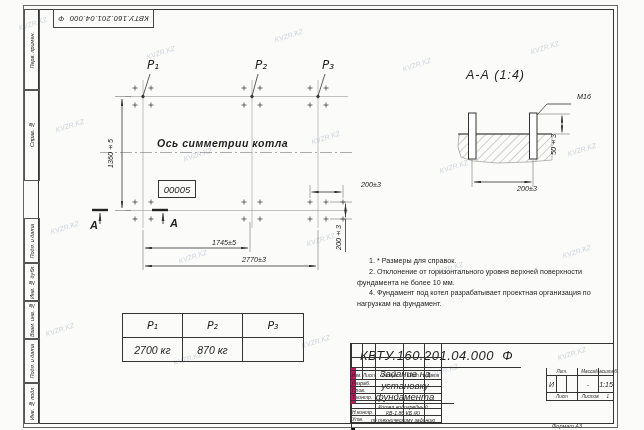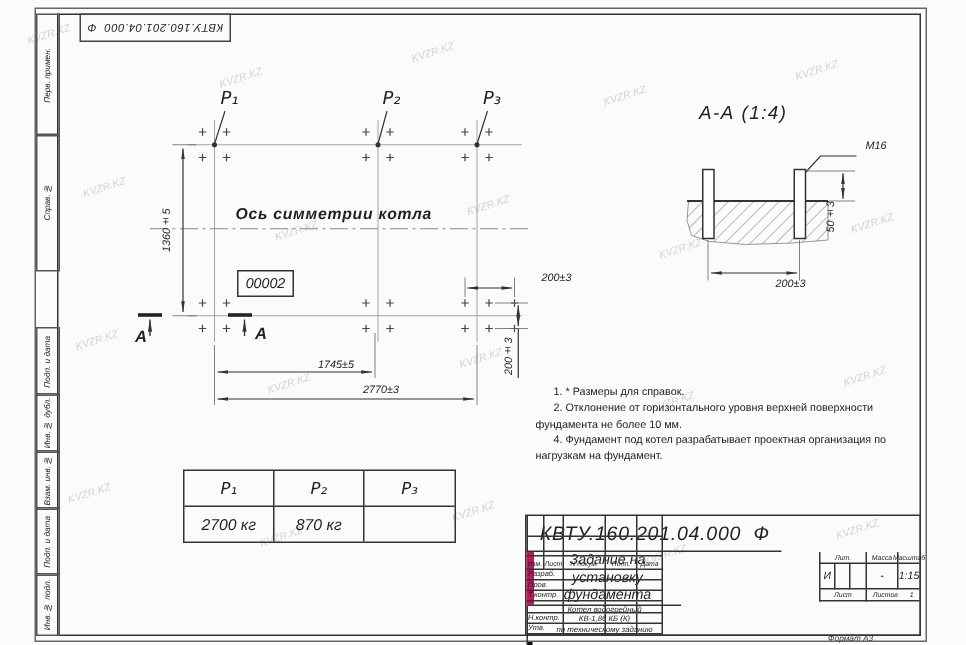--- a/index.html
+++ b/index.html
@@ -220,21 +220,21 @@
         <line x1="562" y1="115.5" x2="562" y2="132.5" marker-start="url(#ae)" marker-end="url(#ae)"></line>
       </g>
     </g>
   </svg>
 
   <span class="abs plabel" style="left:147px;top:58px;">P₁</span>
   <span class="abs plabel" style="left:255px;top:58px;">P₂</span>
   <span class="abs plabel" style="left:322px;top:58px;">P₃</span>
   <span id="axis-label" class="abs">Ось симметрии котла</span>
   <div id="elev-box" class="abs">
-    <span>00002</span>
+    <span>00005</span>
   </div>
   <div class="abs vdim" style="left:104px;top:97px;width:12px;height:113px;">
     <span>1360±5</span>
   </div>
   <span class="abs dim" style="left:184px;top:238px;">1745±5</span>
   <span class="abs dim" style="left:214px;top:255px;">2770±3</span>
   <span class="abs dim" style="left:333px;top:180px;">200±3</span>
   <div class="abs vdim" style="left:333px;top:221px;width:11px;height:32px;">
     <span>200±3</span>
   </div>

